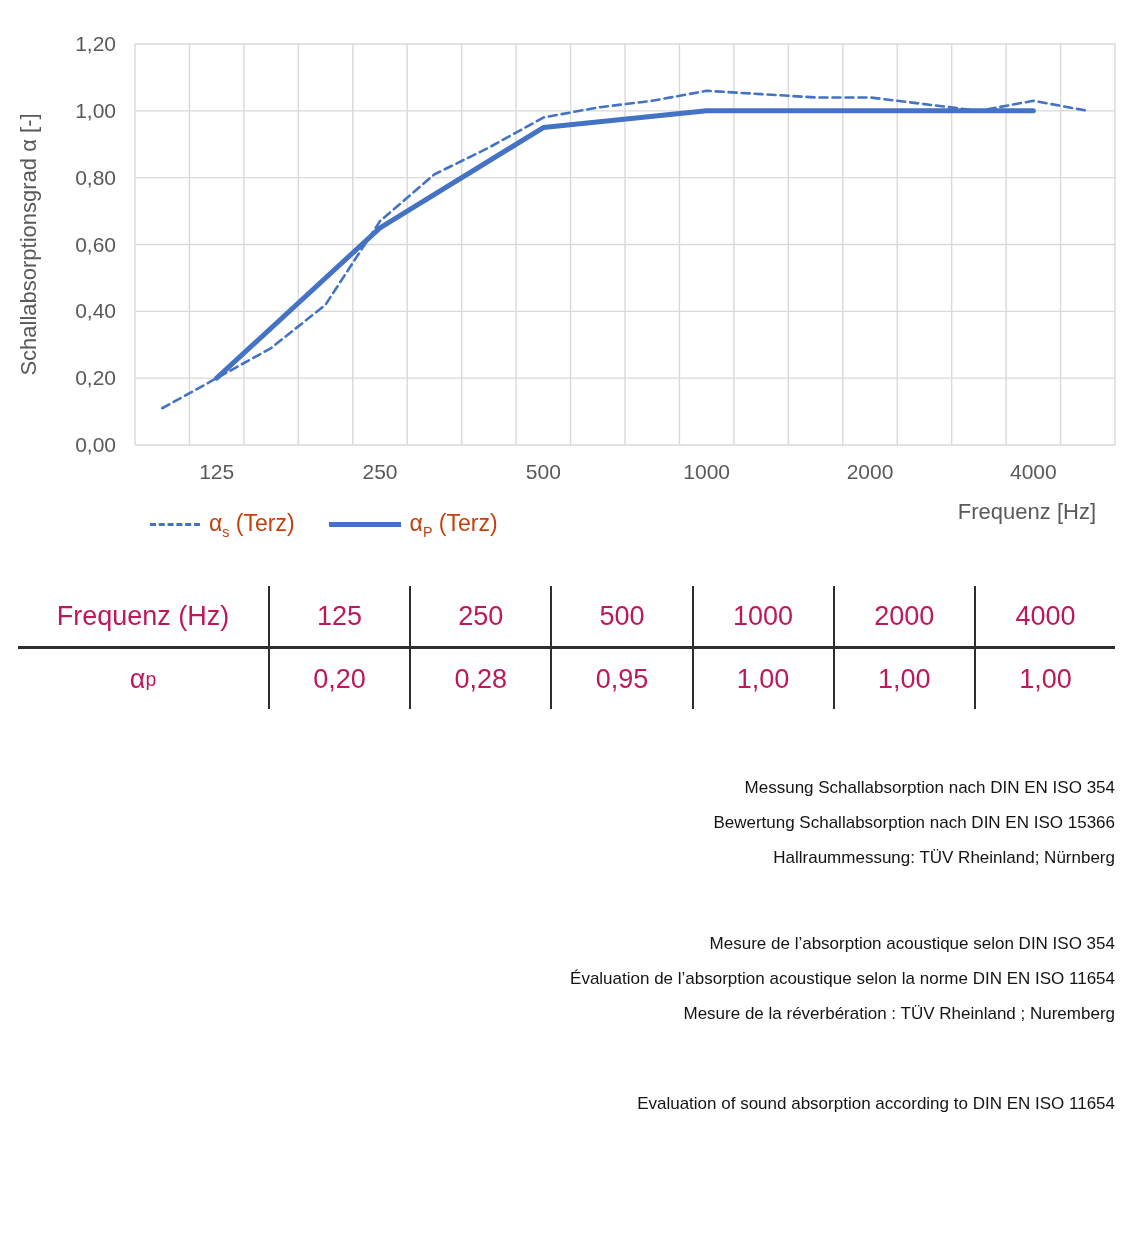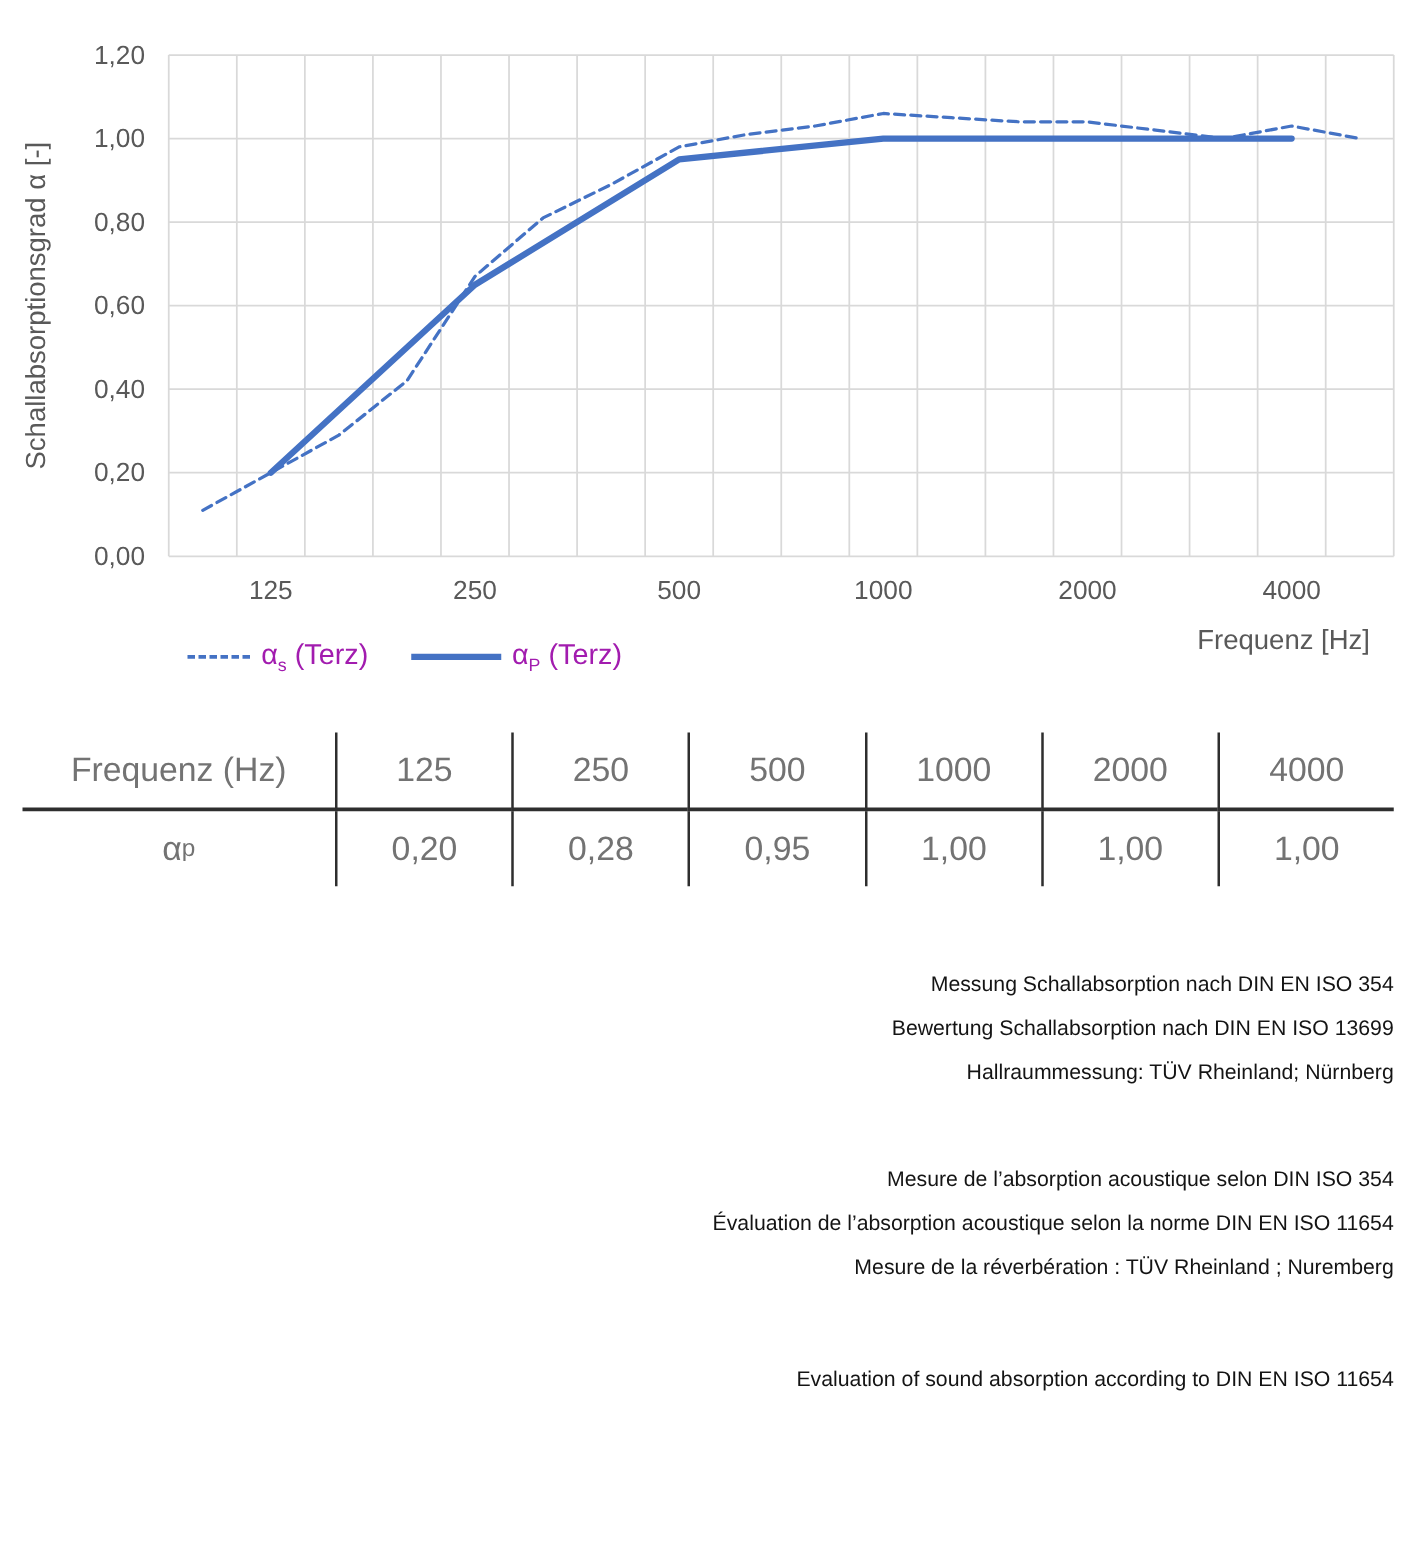--- a/index.html
+++ b/index.html
@@ -2,27 +2,27 @@
 <html><head>
 <meta charset="utf-8">
 <style>
   html,body{margin:0;padding:0;background:#fff;}
   .page{position:relative;width:1135px;height:1234px;background:#fff;overflow:hidden;
         font-family:"Liberation Sans", sans-serif;}
   .chart-wrap{position:absolute;left:0;top:0;width:1135px;height:560px;}
   .chart-wrap svg{position:absolute;left:0;top:0;}
   .legend{position:absolute;left:150px;top:510px;display:flex;align-items:center;gap:34px;}
   .legend-item{display:flex;align-items:center;}
-  .legend-label{font-size:23px;color:#a21caf;margin-left:9px;white-space:nowrap;}
+  .legend-label{font-size:23px;color:#c2410c;margin-left:9px;white-space:nowrap;}
   .legend-label sub{font-size:0.62em;}
   .sample-dashed{width:50px;height:0;border-top:3px dashed #4472C4;display:inline-block;}
   .sample-solid{width:72px;height:5px;background:#4472C4;display:inline-block;}
   .abs-table{position:absolute;left:18px;top:586px;width:1097px;
              display:grid;grid-template-columns:250px repeat(6,1fr);
-             color:#737373;}
+             color:#be185d;}
   .abs-table .cell{display:flex;align-items:center;justify-content:center;
                    font-size:27px;height:60px;}
   .abs-table .hdr{border-bottom:3px solid #2e2e2e;}
   .abs-table .vline{border-left:2px solid #2e2e2e;}
   .abs-table sub{font-size:0.72em;}
   .notes{position:absolute;right:20px;left:20px;text-align:right;color:#141414;}
   .note-block{position:absolute;right:0;width:1095px;font-size:17px;line-height:35px;}
   .note-de{top:770px;} .note-fr{top:926px;} .note-en{top:1086px;}
 </style>
 </head>
@@ -104,21 +104,21 @@
     <div class="cell vline">0,28</div>
     <div class="cell vline">0,95</div>
     <div class="cell vline">1,00</div>
     <div class="cell vline">1,00</div>
     <div class="cell vline">1,00</div>
   </div>
 
   <div class="notes">
     <div class="note-block note-de">
       <div>Messung Schallabsorption nach DIN EN ISO 354</div>
-      <div>Bewertung Schallabsorption nach DIN EN ISO 13699</div>
+      <div>Bewertung Schallabsorption nach DIN EN ISO 15366</div>
       <div>Hallraummessung: TÜV Rheinland; Nürnberg</div>
     </div>
     <div class="note-block note-fr">
       <div>Mesure de l’absorption acoustique selon DIN ISO 354</div>
       <div>Évaluation de l’absorption acoustique selon la norme DIN EN ISO 11654</div>
       <div>Mesure de la réverbération : TÜV Rheinland ; Nuremberg</div>
     </div>
     <div class="note-block note-en">
       <div>Evaluation of sound absorption according to DIN EN ISO 11654</div>
     </div>

